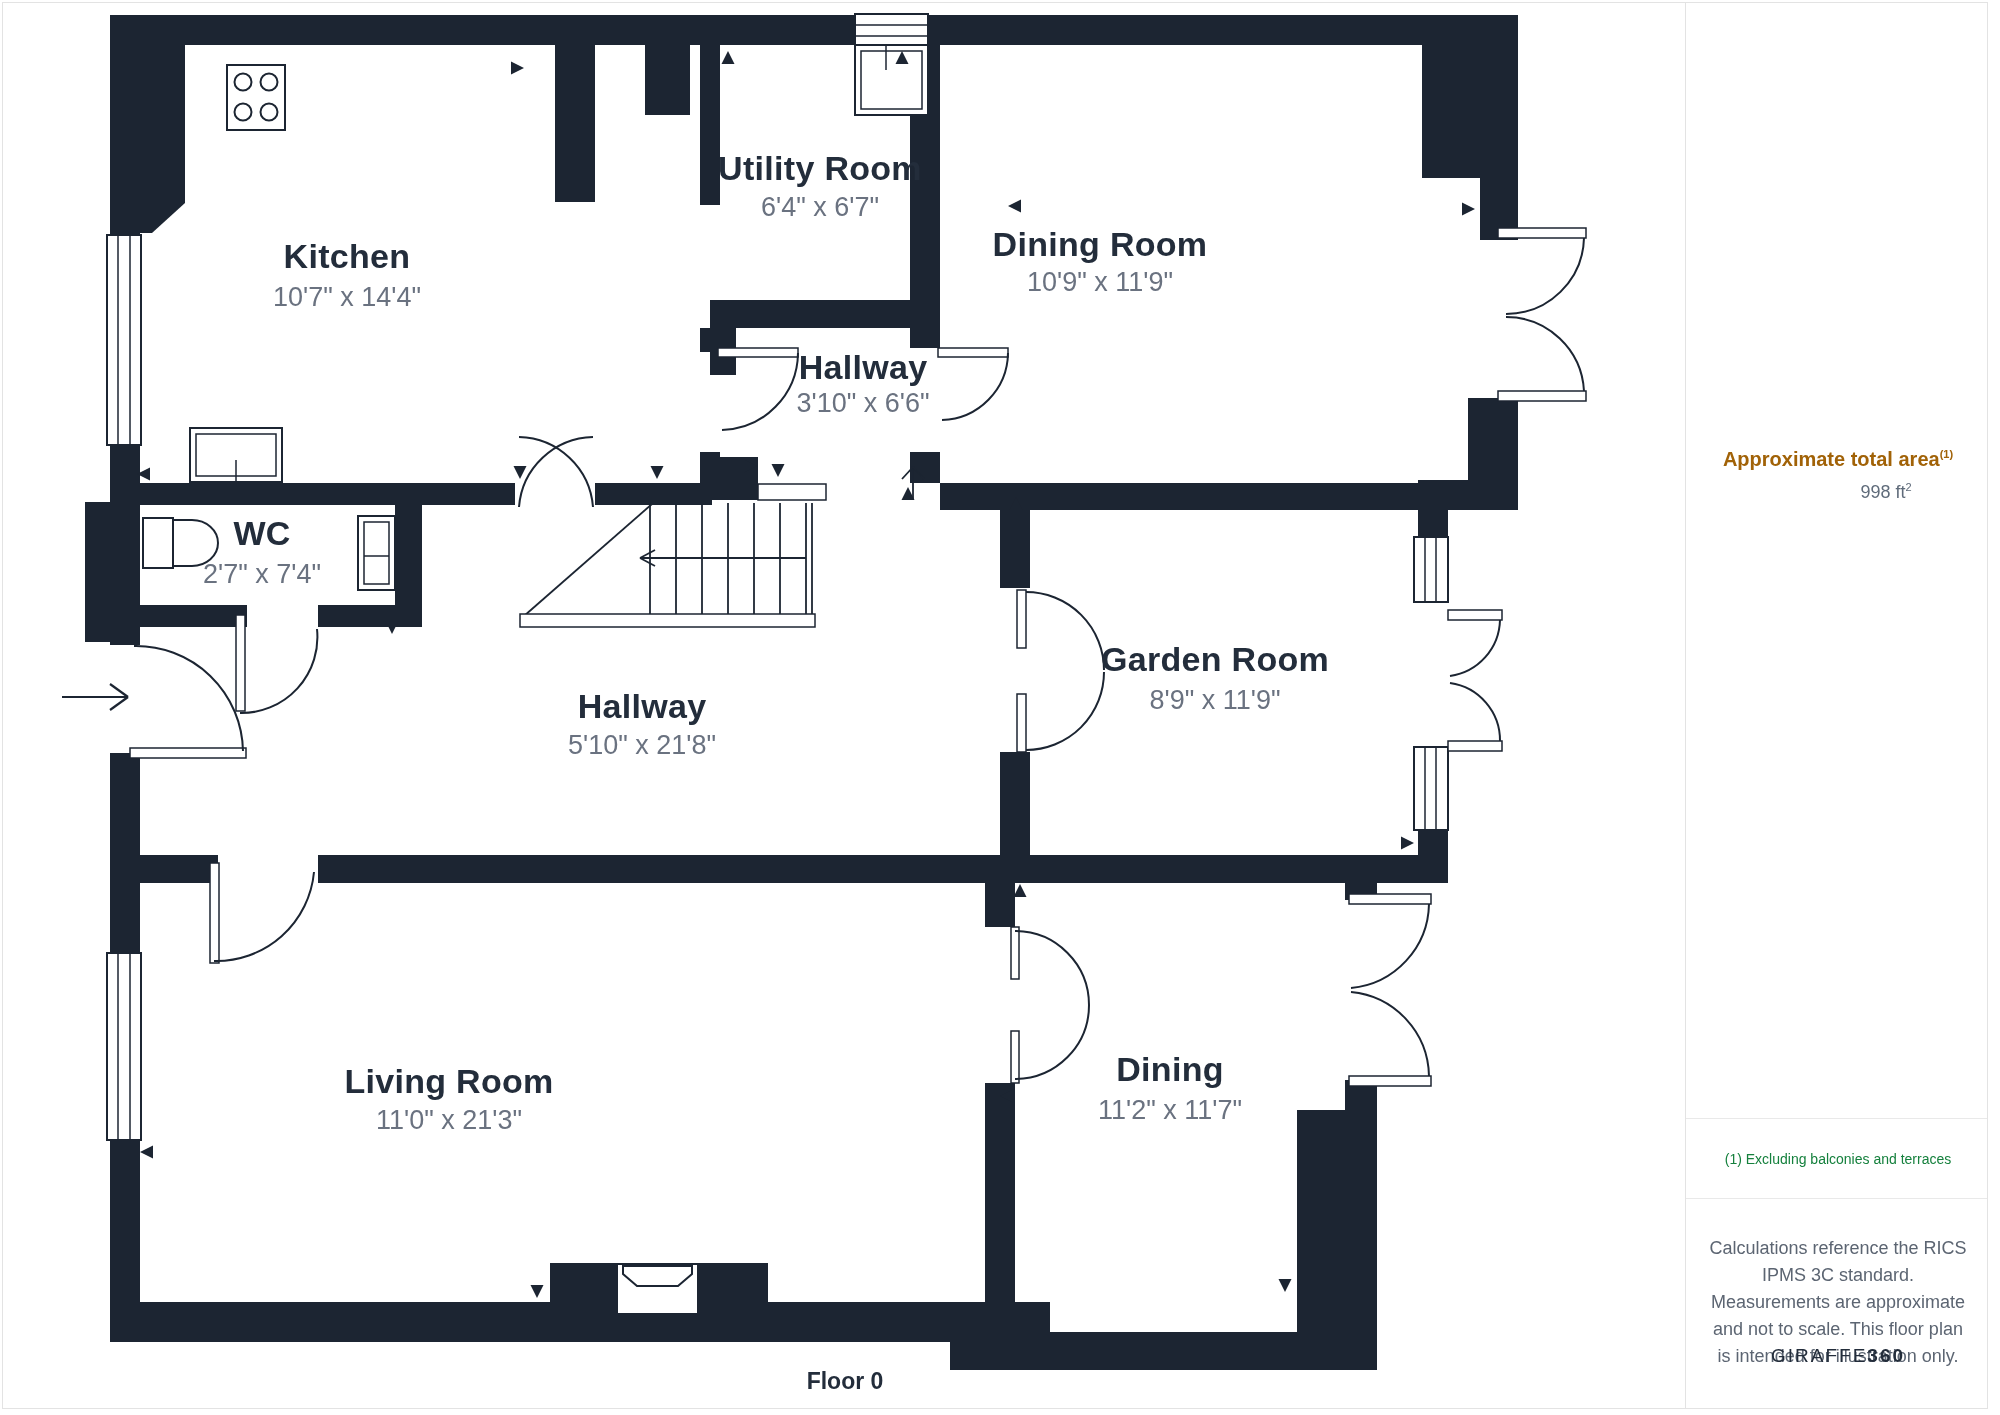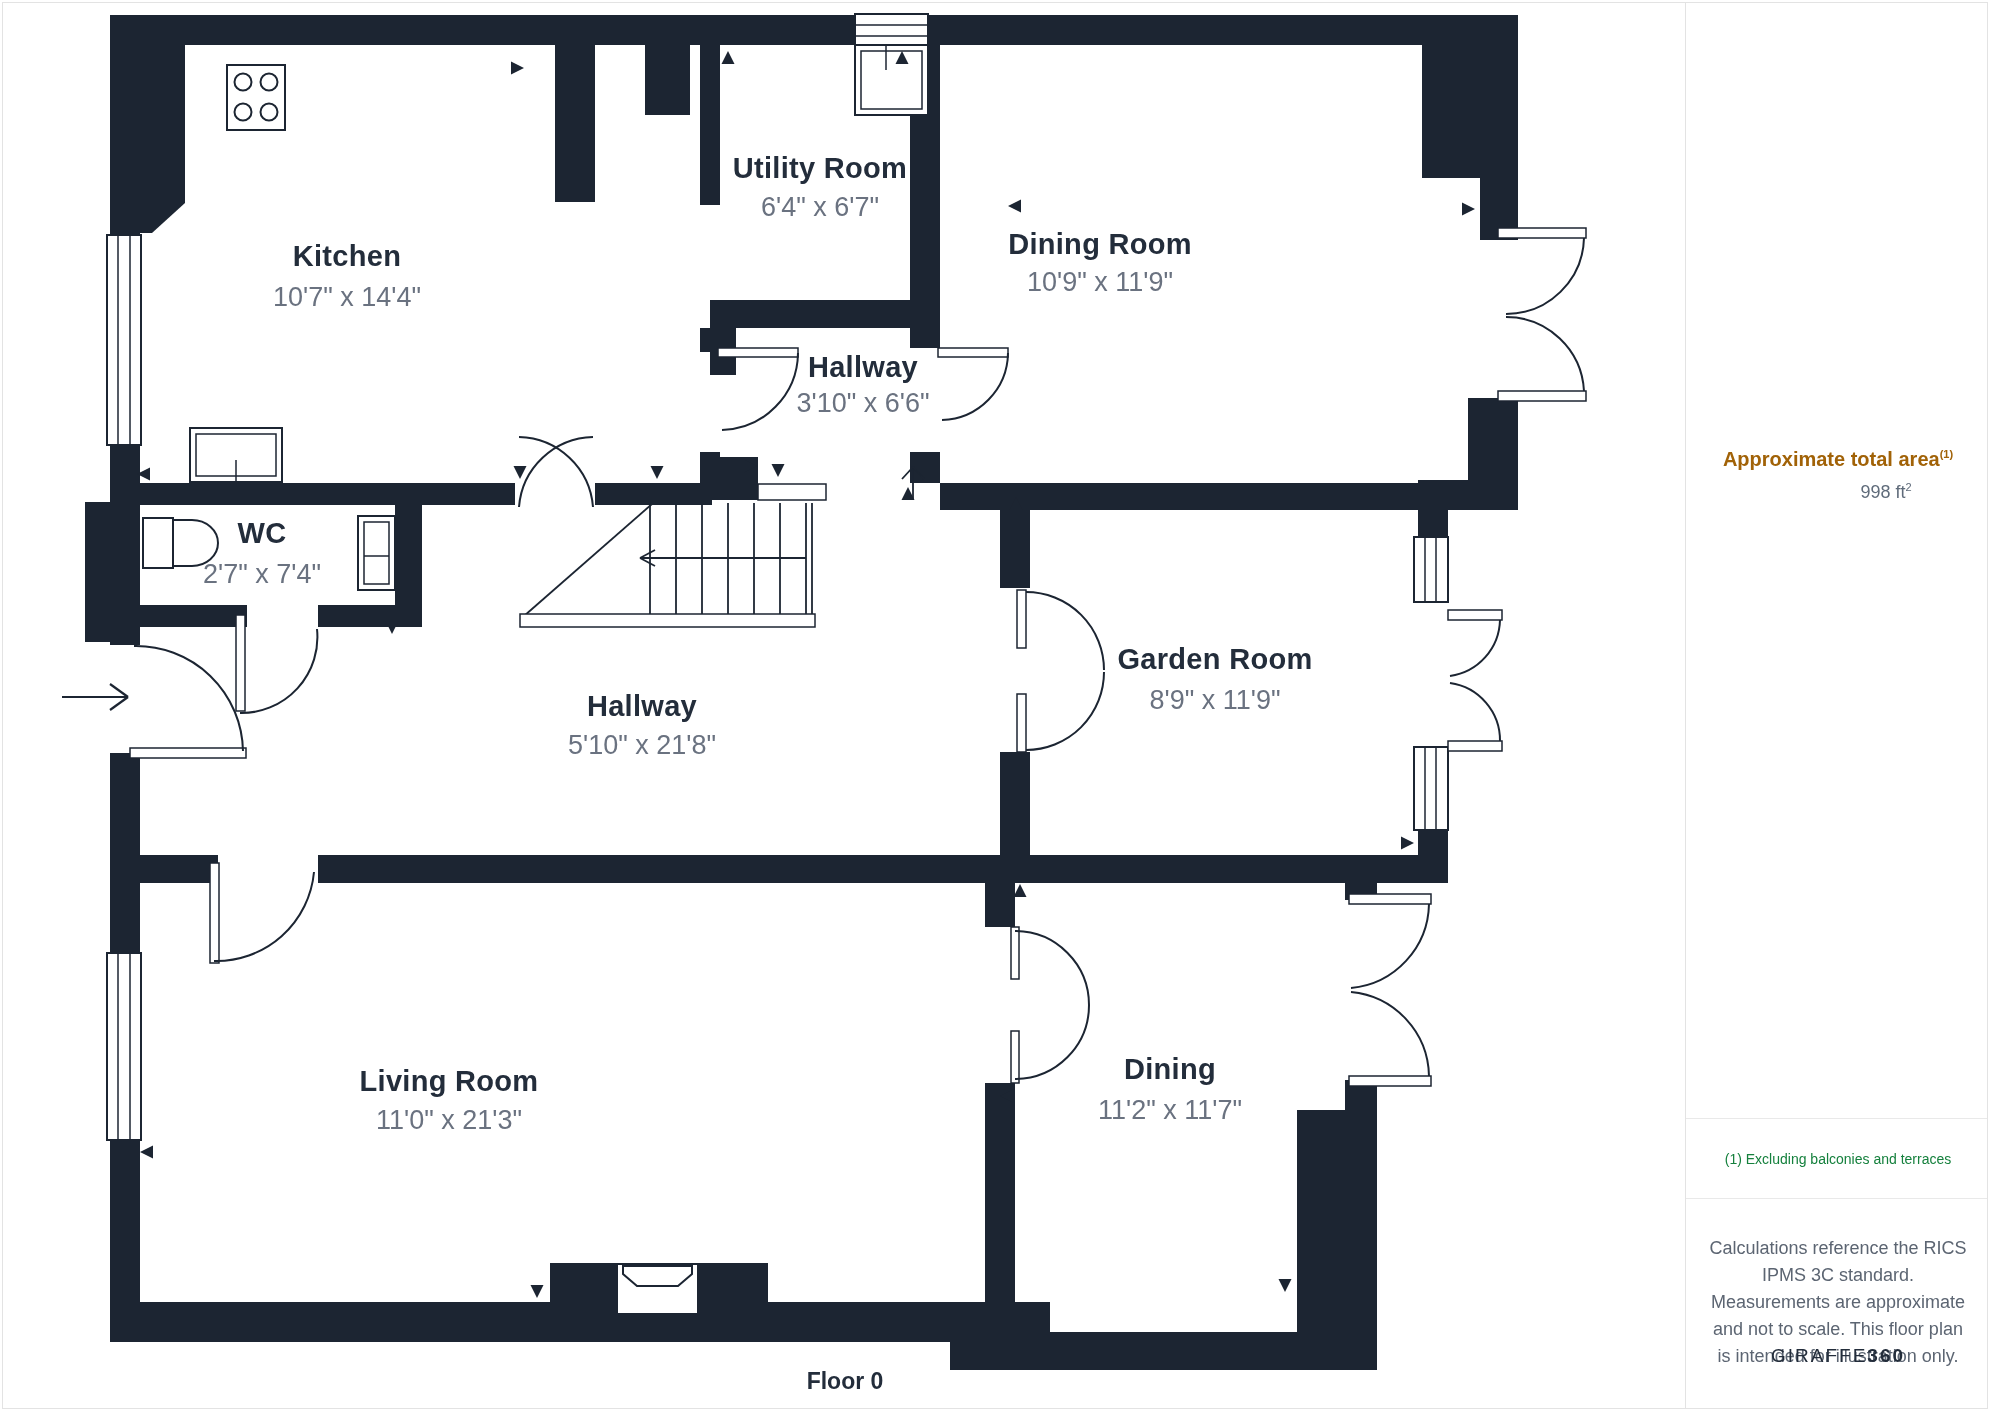--- a/index.html
+++ b/index.html
@@ -2,21 +2,21 @@
 <html><head>
 <meta charset="utf-8">
 <style>
   html,body{margin:0;padding:0;background:#fff;}
   #page{position:relative;width:2000px;height:1415px;background:#ffffff;overflow:hidden;
         font-family:"Liberation Sans","DejaVu Sans",sans-serif;}
   .frame{position:absolute;left:2px;top:2px;width:1984px;height:1405px;border:1px solid #e3e3e3;}
   .divider-v{position:absolute;left:1685px;top:3px;width:1px;height:1405px;background:#e3e3e3;}
   .hr{position:absolute;left:1686px;width:301px;height:1px;background:#e9e9e9;}
   svg{position:absolute;left:0;top:0;}
-  .room-name{position:absolute;transform:translate(-50%,-50%);font-size:29px;font-weight:700;
+  .room-name{position:absolute;transform:translate(-50%,-50%);font-size:34px;font-weight:700;
              color:#232d3b;white-space:nowrap;letter-spacing:.3px;}
   .room-dims{position:absolute;transform:translate(-50%,-50%);font-size:27px;font-weight:400;
              color:#6a7280;white-space:nowrap;}
   .floor-label{position:absolute;transform:translate(-50%,-50%);left:845px;top:1381px;
                font-size:23px;font-weight:700;color:#232d3b;white-space:nowrap;}
   .sb-title{position:absolute;left:1838px;top:459px;transform:translate(-50%,-50%);
             font-size:20px;font-weight:700;color:#a16207;white-space:nowrap;text-align:center;}
   .sb-title sup{font-size:11px;}
   .sb-value{position:absolute;left:1838px;top:492px;transform:translate(-50%,-50%);
             font-size:18px;color:#5f6b7a;white-space:nowrap;margin-left:48px;}

